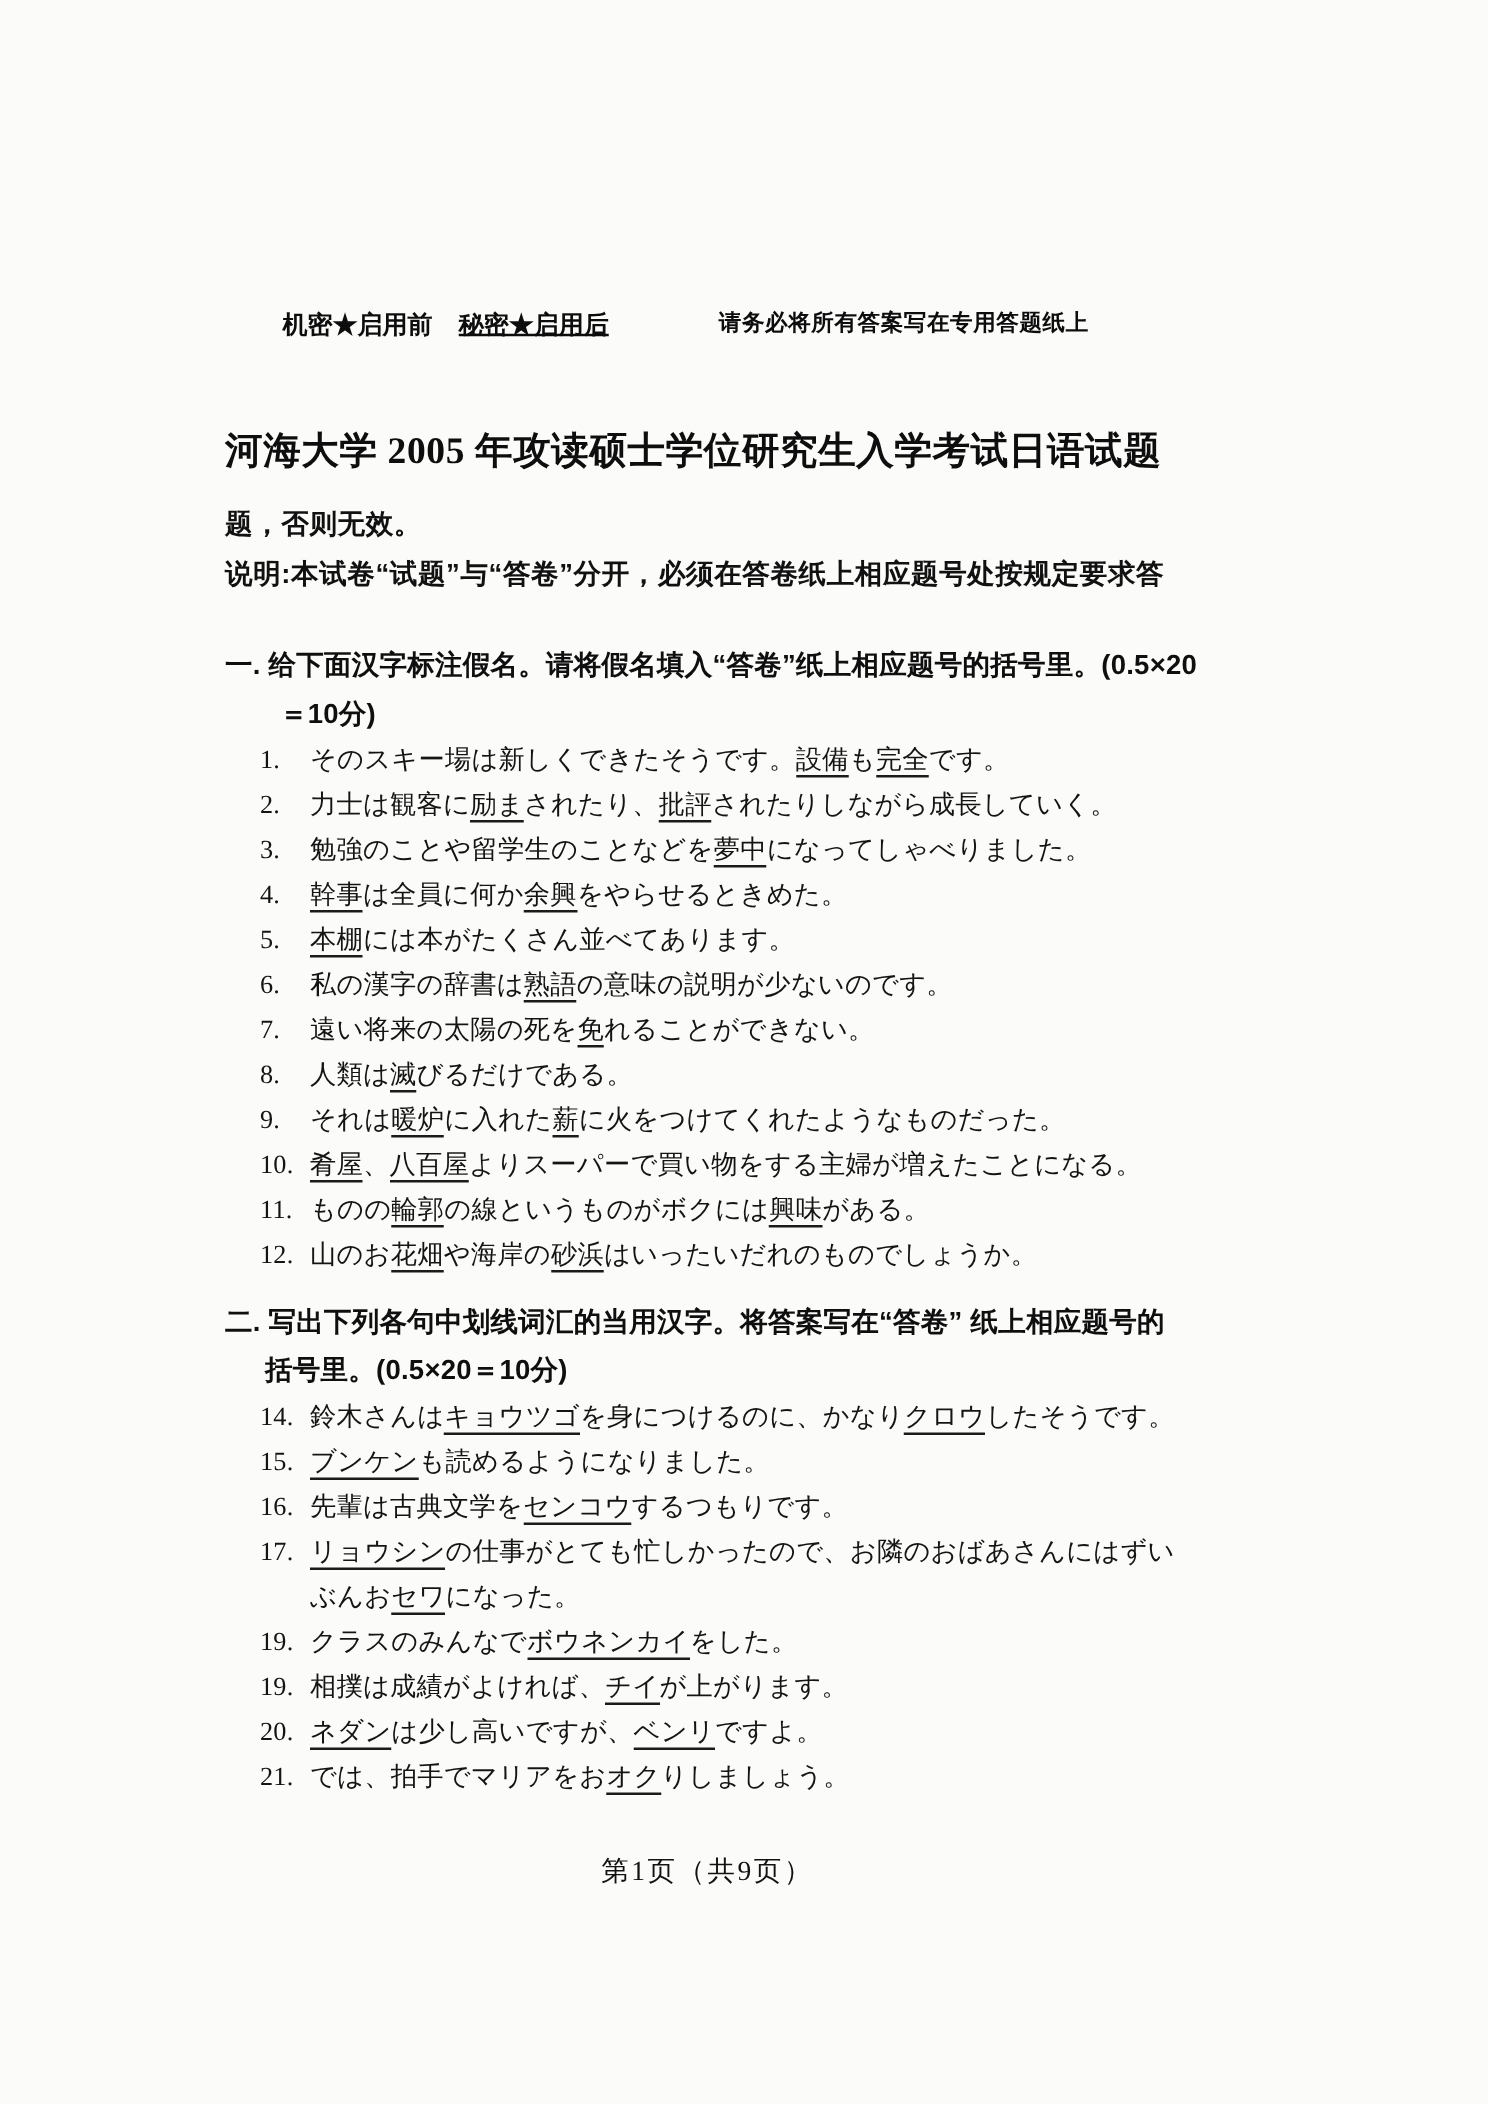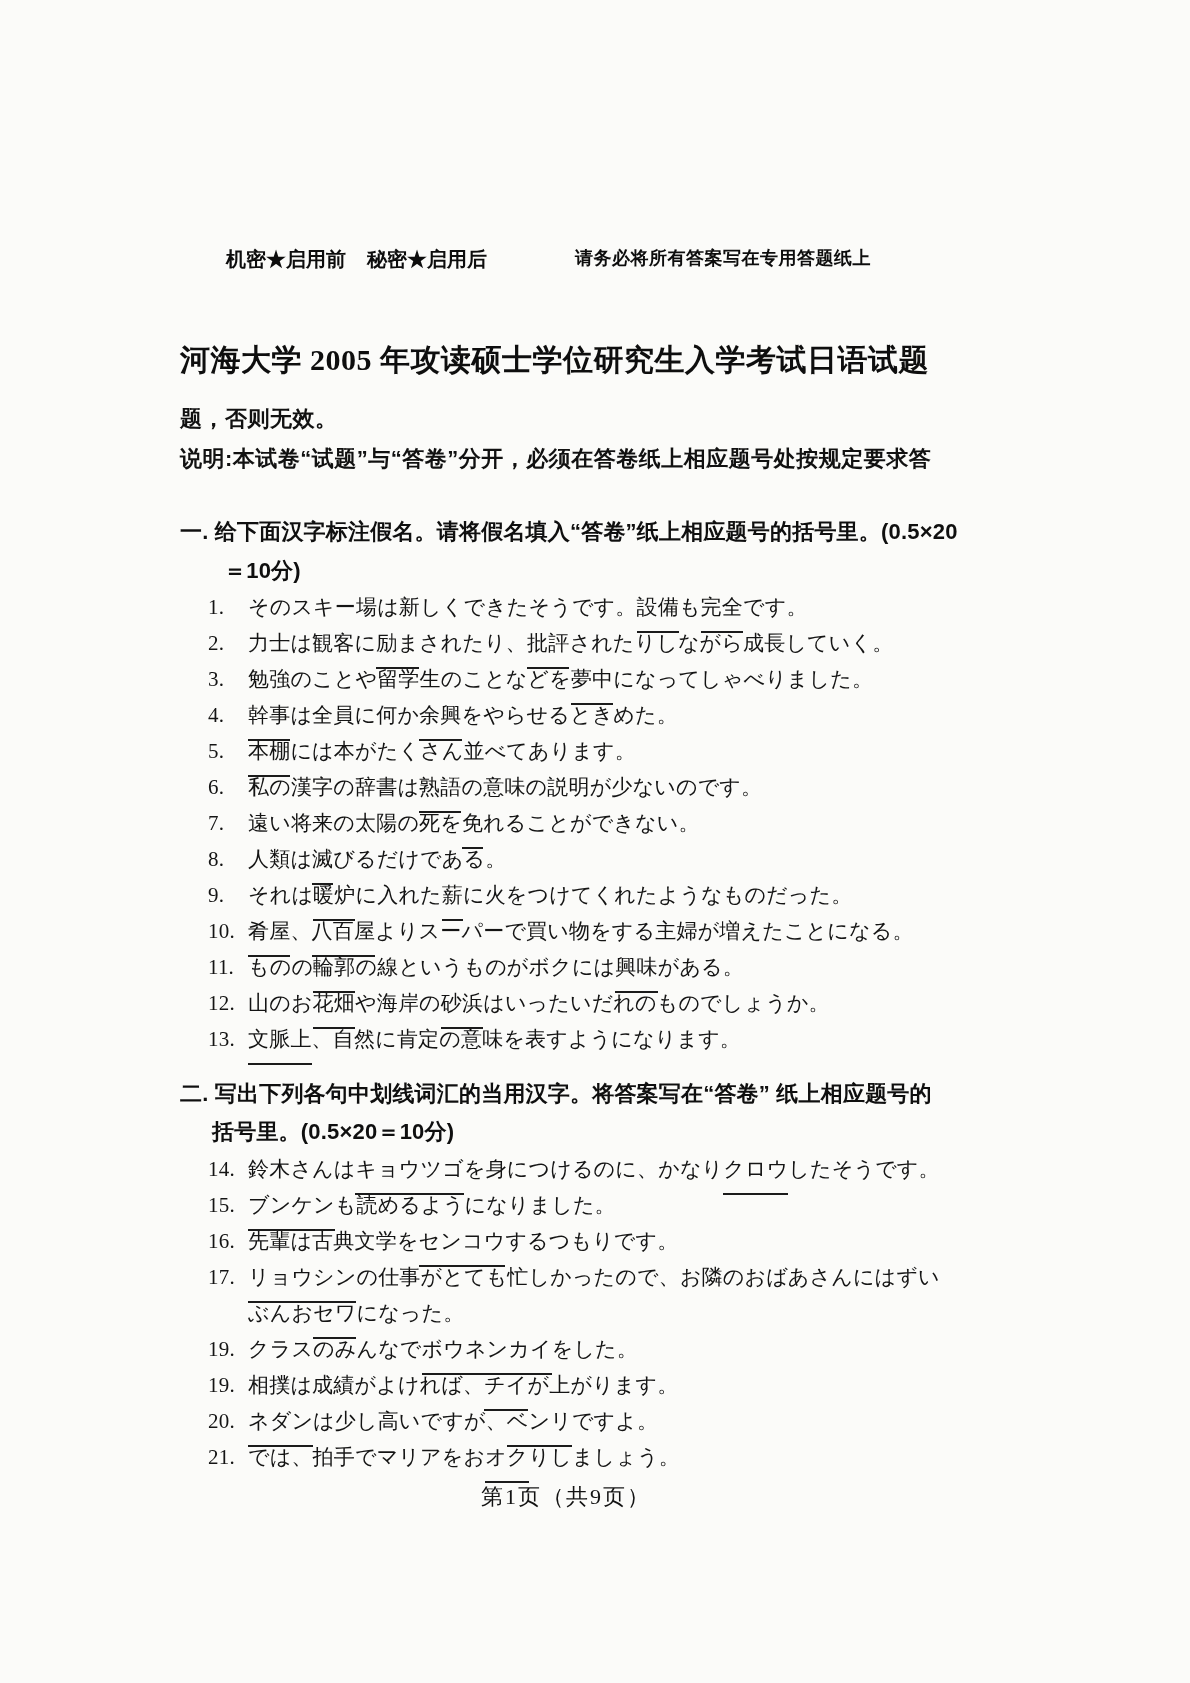--- a/index.html
+++ b/index.html
@@ -13,21 +13,21 @@
   }
   .topnote {
     position: absolute;
     top: 246px; left: 0; width: 100%;
     font-family: "Liberation Sans", sans-serif;
     font-weight: 700;
     font-size: 20px;
   }
   .tn { position: absolute; white-space: nowrap; color: #0d0d0d; }
   .tn1 { left: 226px; }
-  .tn2 { left: 367px; }
+  .tn2 { left: 367px; text-decoration: underline; }
   .tn3 { left: 575px; font-size: 18px; letter-spacing: 0.5px; font-family: Liberation Serif, serif; }
   .title {
     position: absolute;
     top: 340px; left: 180px; width: 772px;
     margin: 0;
     font-family: "Liberation Serif", serif;
     font-size: 30px;
     font-weight: 700;
     letter-spacing: 0.5px;
     white-space: nowrap;
@@ -66,21 +66,21 @@
     position: relative;
     padding-left: 68px;
     line-height: 36px;
     letter-spacing: 0.2px;
   }
   .item .no {
     position: absolute;
     left: 28px; top: 0;
     font-family: "Liberation Serif", serif;
   }
-  .u { border-bottom: 2px solid #1b1b1b; padding-bottom: 12px; }
+  .u { border-bottom: 2px solid #1b1b1b; padding-bottom: 1px; }
   .footer {
     position: absolute;
     top: 1482px; left: 180px; width: 772px;
     text-align: center;
     font-family: "Liberation Serif", serif;
     font-size: 22px;
     letter-spacing: 2px;
     color: #121212;
   }
 </style>
@@ -115,21 +115,20 @@
         <div class="item"><span class="no">3.</span><span><span>勉強のことや留学生のことなどを</span><span class="u">夢中</span><span>になってしゃべりました。</span></span></div>
         <div class="item"><span class="no">4.</span><span><span class="u">幹事</span><span>は全員に何か</span><span class="u">余興</span><span>をやらせるときめた。</span></span></div>
         <div class="item"><span class="no">5.</span><span><span class="u">本棚</span><span>には本がたくさん並べてあります。</span></span></div>
         <div class="item"><span class="no">6.</span><span><span>私の漢字の辞書は</span><span class="u">熟語</span><span>の意味の説明が少ないのです。</span></span></div>
         <div class="item"><span class="no">7.</span><span><span>遠い将来の太陽の死を</span><span class="u">免</span><span>れることができない。</span></span></div>
         <div class="item"><span class="no">8.</span><span><span>人類は</span><span class="u">滅</span><span>びるだけである。</span></span></div>
         <div class="item"><span class="no">9.</span><span><span>それは</span><span class="u">暖炉</span><span>に入れた</span><span class="u">薪</span><span>に火をつけてくれたようなものだった。</span></span></div>
         <div class="item"><span class="no">10.</span><span><span class="u">肴屋</span><span>、</span><span class="u">八百屋</span><span>よりスーパーで買い物をする主婦が増えたことになる。</span></span></div>
         <div class="item"><span class="no">11.</span><span><span>ものの</span><span class="u">輪郭</span><span>の線というものがボクには</span><span class="u">興味</span><span>がある。</span></span></div>
         <div class="item"><span class="no">12.</span><span><span>山のお</span><span class="u">花畑</span><span>や海岸の</span><span class="u">砂浜</span><span>はいったいだれのものでしょうか。</span></span></div>
-        <div class="item"><span class="no">13.</span><span><span class="u">文脈上</span><span>、自然に肯定の意味を表すようになります。</span></span></div>
       </div>
 
     <div class="sec-h sec2">
       <div>二. 写出下列各句中划线词汇的当用汉字。将答案写在“答卷” 纸上相应题号的</div>
       <div class="h-indent2">括号里。(0.5×20＝10分)</div>
     </div>
 
     <div class="items">
         <div class="item"><span class="no">14.</span><span><span>鈴木さんは</span><span class="u">キョウツゴ</span><span>を身につけるのに、かなり</span><span class="u">クロウ</span><span>したそうです。</span></span></div>
         <div class="item"><span class="no">15.</span><span><span class="u">ブンケン</span><span>も読めるようになりました。</span></span></div>

